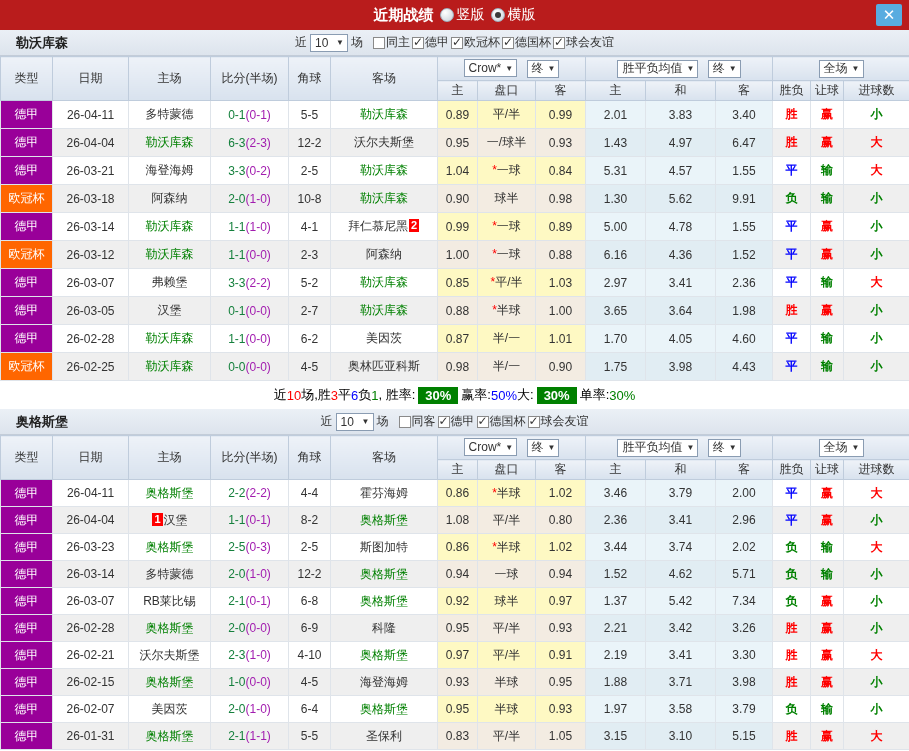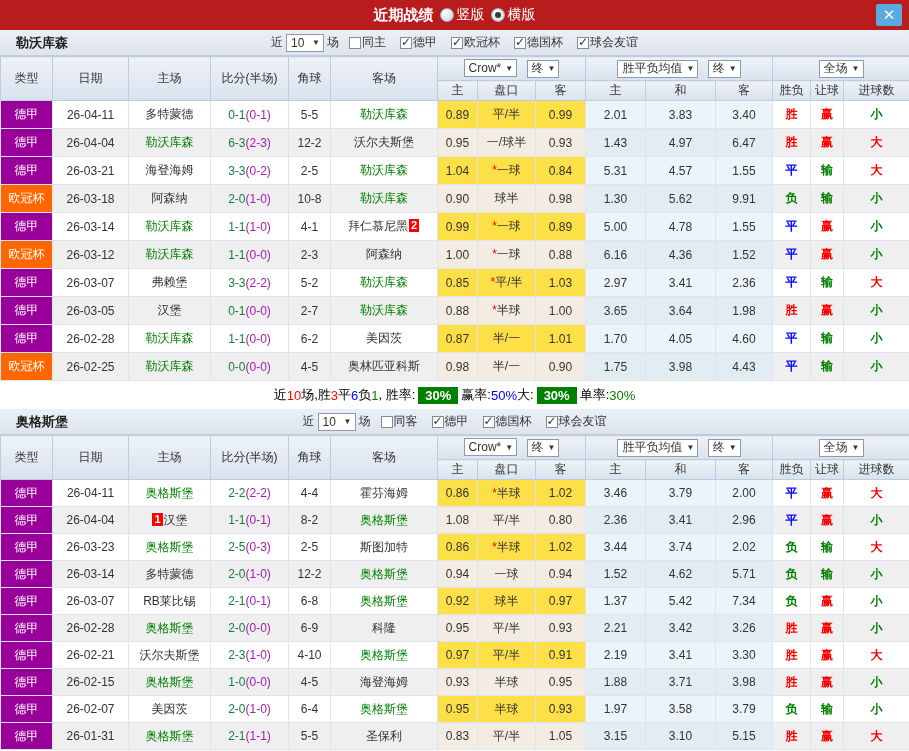--- a/index.html
+++ b/index.html
@@ -15,21 +15,21 @@
          background:radial-gradient(circle at 35% 30%,#ffffff,#c7d0d9);}
   .radio.checked::after{content:"";position:absolute;left:3px;top:3px;width:6px;height:6px;border-radius:50%;background:#3a3a3a;}
   .close-btn{position:absolute;right:7px;top:4px;width:26px;height:22px;background:#58ace0;border-radius:2px;
              color:#fff;font-weight:bold;font-size:15px;line-height:22px;text-align:center;cursor:pointer;}
 
   
   .section-band{height:26px;background:linear-gradient(#ebf0f6,#dde4ed);border-bottom:1px solid #c3ccd8;
                 position:relative;display:flex;align-items:center;box-sizing:border-box;}
   .team-name{position:absolute;left:16px;font-weight:bold;font-size:13px;color:#222;}
   .filterbar{margin:0 auto;display:flex;align-items:center;gap:3px;}
-  .cb-group{display:inline-flex;align-items:center;gap:14px;margin-left:7px;}
+  .cb-group{display:inline-flex;align-items:center;gap:2px;margin-left:7px;}
   .cb-item{display:inline-flex;align-items:center;gap:1px;cursor:pointer;}
   .checkbox{width:12px;height:12px;border:1px solid #8a8a8a;background:#fff;display:inline-block;position:relative;box-sizing:border-box;}
   .checkbox.checked::after{content:"\2713";position:absolute;left:0;top:-3px;font-size:12px;font-weight:bold;color:#333;}
 
   
   .fake-select{display:inline-flex;align-items:center;justify-content:space-between;background:#fff;
                border:1px solid #8a9cb2;height:18px;padding:0 3px 0 4px;font-size:12px;cursor:pointer;gap:4px;box-sizing:border-box;}
   .fake-select .arrow{font-size:8px;color:#333;}
   .sel-count{min-width:38px;}
 
@@ -37,21 +37,21 @@
   table.stats-table{border-collapse:collapse;table-layout:fixed;width:909px;}
   .stats-table th,.stats-table td{border:1px solid #dfe4ea;text-align:center;padding:0;overflow:hidden;white-space:nowrap;}
   .stats-table thead th{background:linear-gradient(#eef2f8,#d8e2ee);border-color:#bfccdc;font-weight:normal;color:#333;}
   .stats-table tr.hA th{height:23px;}
   .stats-table tr.hB th{height:19px;}
   .stats-table tr.hA .grp{vertical-align:middle;}
   .grp .fake-select{margin:0 3px;}
   .stats-table tbody td{height:27px;}
   .tbl2 tbody td{height:26px;}
   .stats-table tbody tr:nth-child(even) td{background:#efefef;}
-  .stats-table tbody td.c-odds{background:#fde047;}
+  .stats-table tbody td.c-odds{background:#fef9c3;}
   .stats-table tbody tr:nth-child(even) td.c-odds{background:#f3ece2;}
   .stats-table tbody td.c-avg{background:#eaf4f9;}
   .stats-table tbody tr:nth-child(even) td.c-avg{background:#e1edf3;}
   .stats-table tbody td.c-type{color:#fff;}
   .stats-table tbody td.c-res{font-weight:bold;}
   .t-green{color:#008000;}
   .ft{color:#15803d;}
   .ht{color:#a21caf;}
   .star{color:#ff0000;}
   .badge-num{display:inline-block;background:#ff0000;color:#fff;font-size:11px;line-height:13px;padding:0 2px;margin:0 1px;font-weight:bold;vertical-align:1px;}

